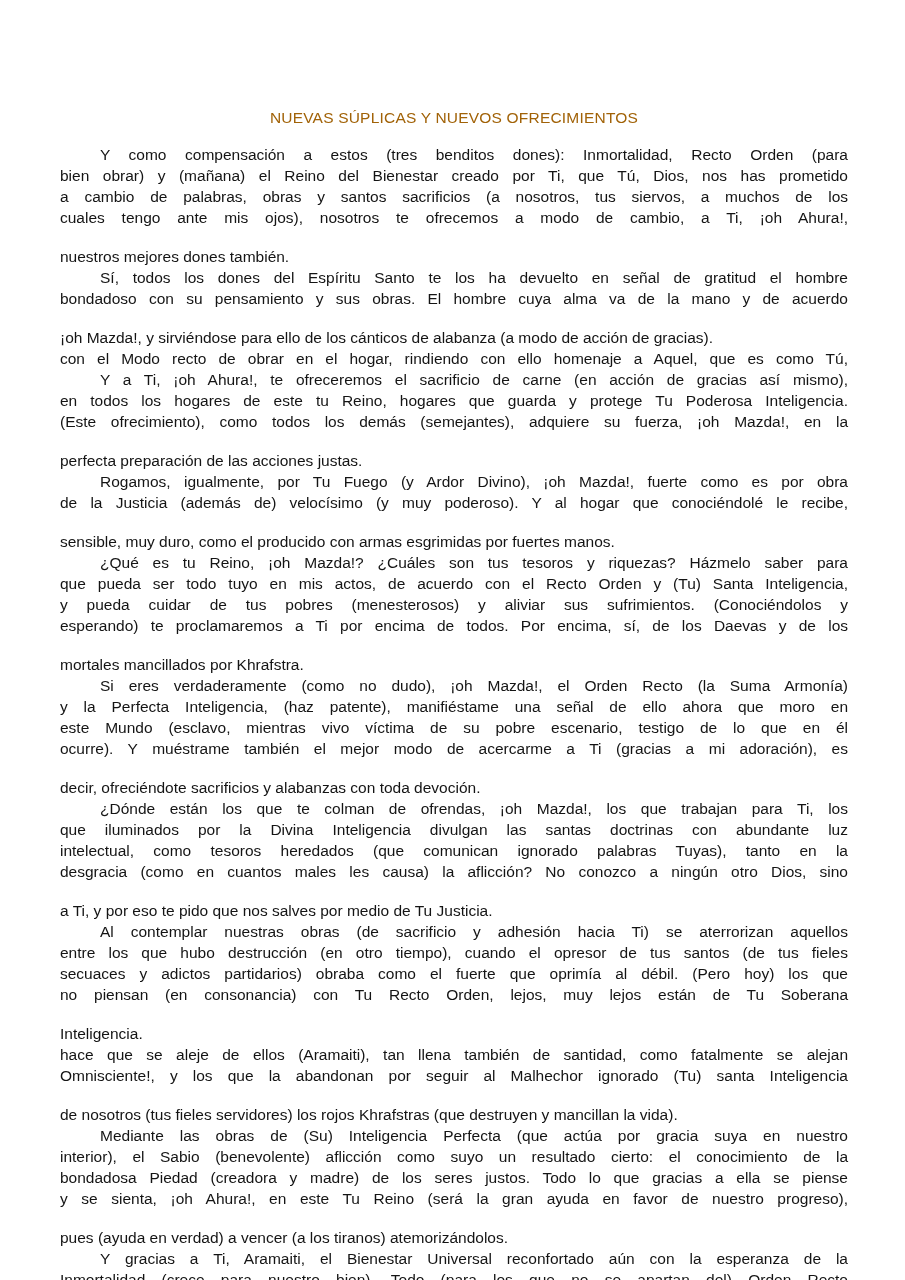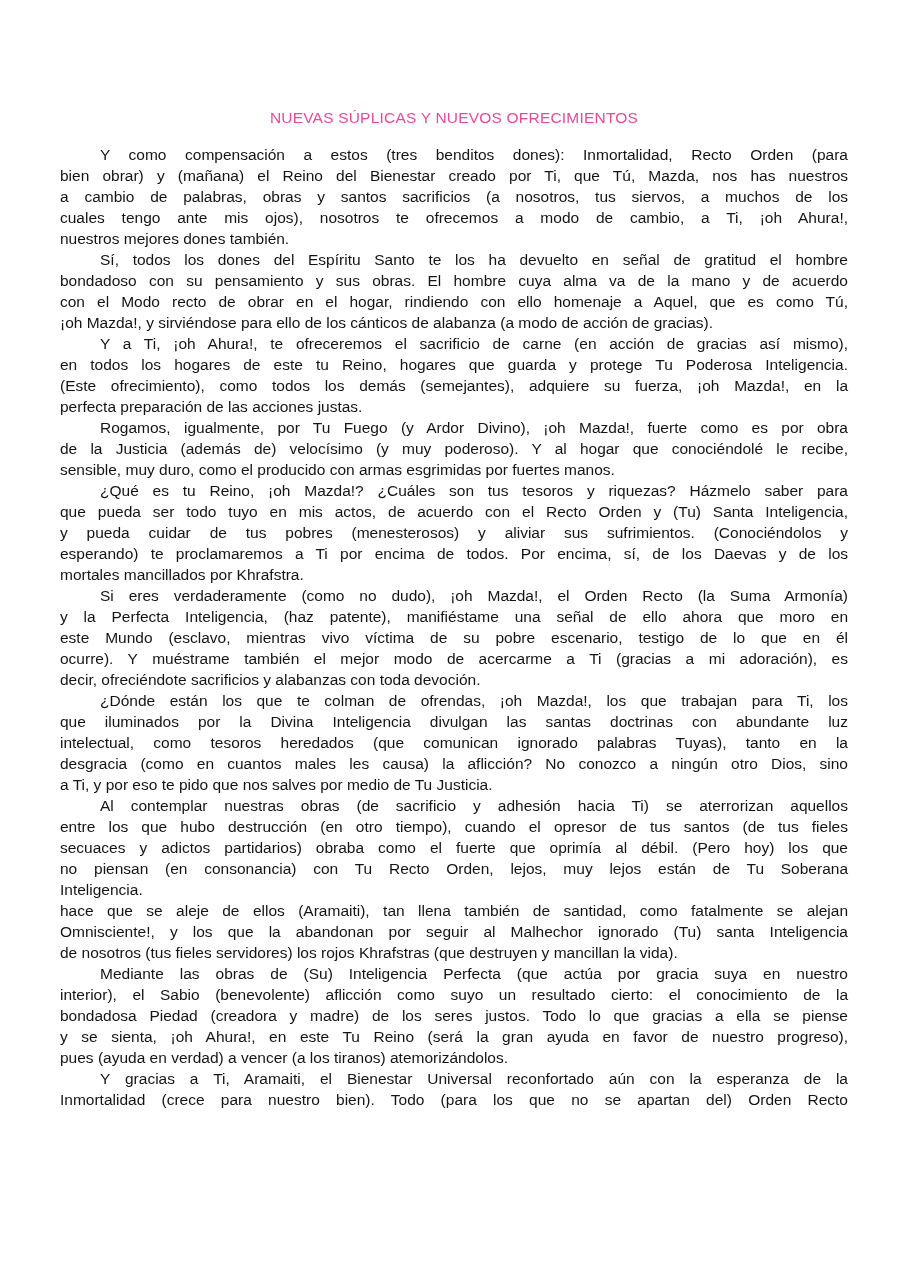--- a/index.html
+++ b/index.html
@@ -24,21 +24,21 @@
     position: absolute;
     top: 107px;
     left: 60px;
     width: 788px;
     margin: 0;
     font-size: 15.5px;
     font-weight: normal;
     line-height: 21px;
     text-align: center;
     letter-spacing: 0.2px;
-    color: #ec4899;
+    color: #a16207;
   }
   .content {
     position: absolute;
     top: 144px;
     left: 60px;
     width: 788px;
     font-size: 15.5px;
     line-height: 21px;
   }
   .para {
@@ -48,41 +48,42 @@
   .line {
     text-align: justify;
     text-align-last: justify;
     -moz-text-align-last: justify;
   }
   .line.firstline {
     text-indent: 40px;
   }
   .line.lastline {
     text-align-last: left;
+    margin-top: 18px;
     -moz-text-align-last: left;
   }
 </style>
 </head>
 <body>
 
 <div class="page">
   <h1 class="doc-title">NUEVAS SÚPLICAS Y NUEVOS OFRECIMIENTOS</h1>
   <div class="content">
       <div class="para">
         <div class="line firstline">Y como compensación a estos (tres benditos dones): Inmortalidad, Recto Orden (para</div>
-        <div class="line">bien obrar) y (mañana) el Reino del Bienestar creado por Ti, que Tú, Mazda, nos has nuestros</div>
+        <div class="line">bien obrar) y (mañana) el Reino del Bienestar creado por Ti, que Tú, Dios, nos has prometido</div>
         <div class="line">a cambio de palabras, obras y santos sacrificios (a nosotros, tus siervos, a muchos de los</div>
         <div class="line">cuales tengo ante mis ojos), nosotros te ofrecemos a modo de cambio, a Ti, ¡oh Ahura!,</div>
         <div class="line lastline">nuestros mejores dones también.</div>
       </div>
       <div class="para">
         <div class="line firstline">Sí, todos los dones del Espíritu Santo te los ha devuelto en señal de gratitud el hombre</div>
         <div class="line">bondadoso con su pensamiento y sus obras. El hombre cuya alma va de la mano y de acuerdo</div>
+        <div class="line lastline">¡oh Mazda!, y sirviéndose para ello de los cánticos de alabanza (a modo de acción de gracias).</div>
         <div class="line">con el Modo recto de obrar en el hogar, rindiendo con ello homenaje a Aquel, que es como Tú,</div>
-        <div class="line lastline">¡oh Mazda!, y sirviéndose para ello de los cánticos de alabanza (a modo de acción de gracias).</div>
       </div>
       <div class="para">
         <div class="line firstline">Y a Ti, ¡oh Ahura!, te ofreceremos el sacrificio de carne (en acción de gracias así mismo),</div>
         <div class="line">en todos los hogares de este tu Reino, hogares que guarda y protege Tu Poderosa Inteligencia.</div>
         <div class="line">(Este ofrecimiento), como todos los demás (semejantes), adquiere su fuerza, ¡oh Mazda!, en la</div>
         <div class="line lastline">perfecta preparación de las acciones justas.</div>
       </div>
       <div class="para">
         <div class="line firstline">Rogamos, igualmente, por Tu Fuego (y Ardor Divino), ¡oh Mazda!, fuerte como es por obra</div>
         <div class="line">de la Justicia (además de) velocísimo (y muy poderoso). Y al hogar que conociéndolé le recibe,</div>

